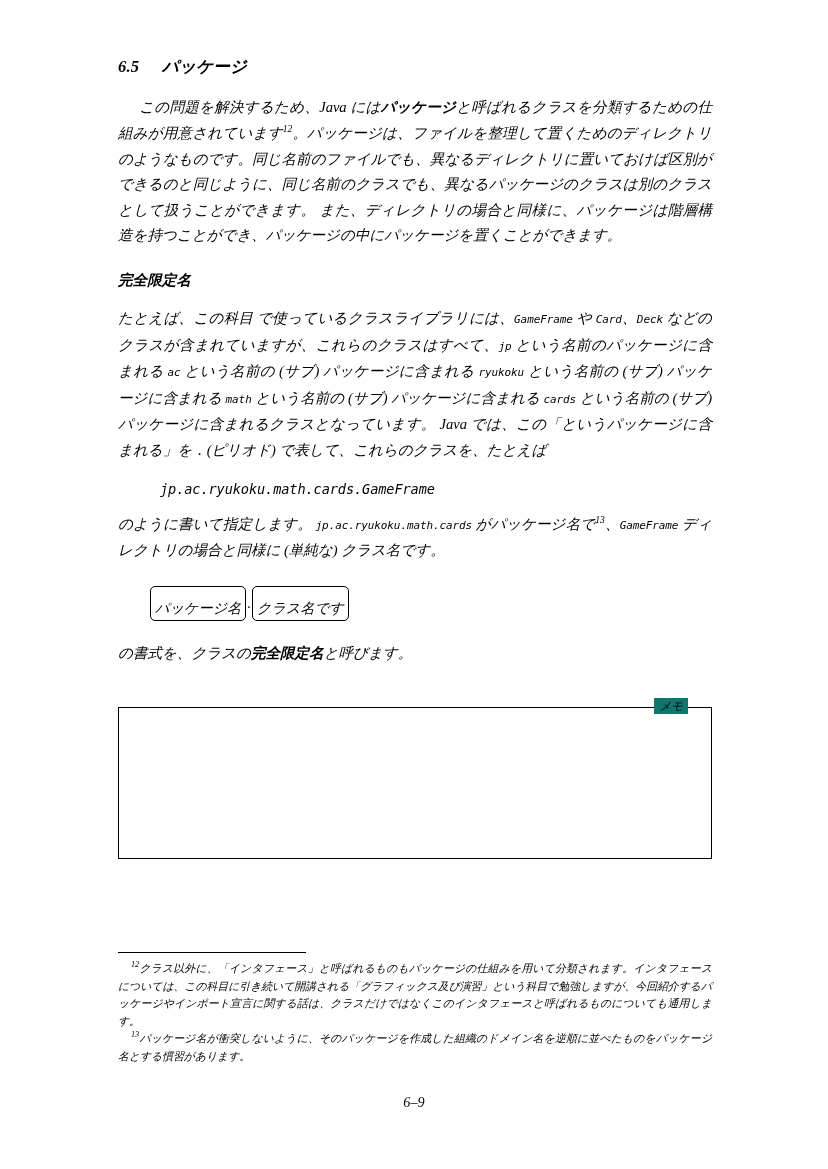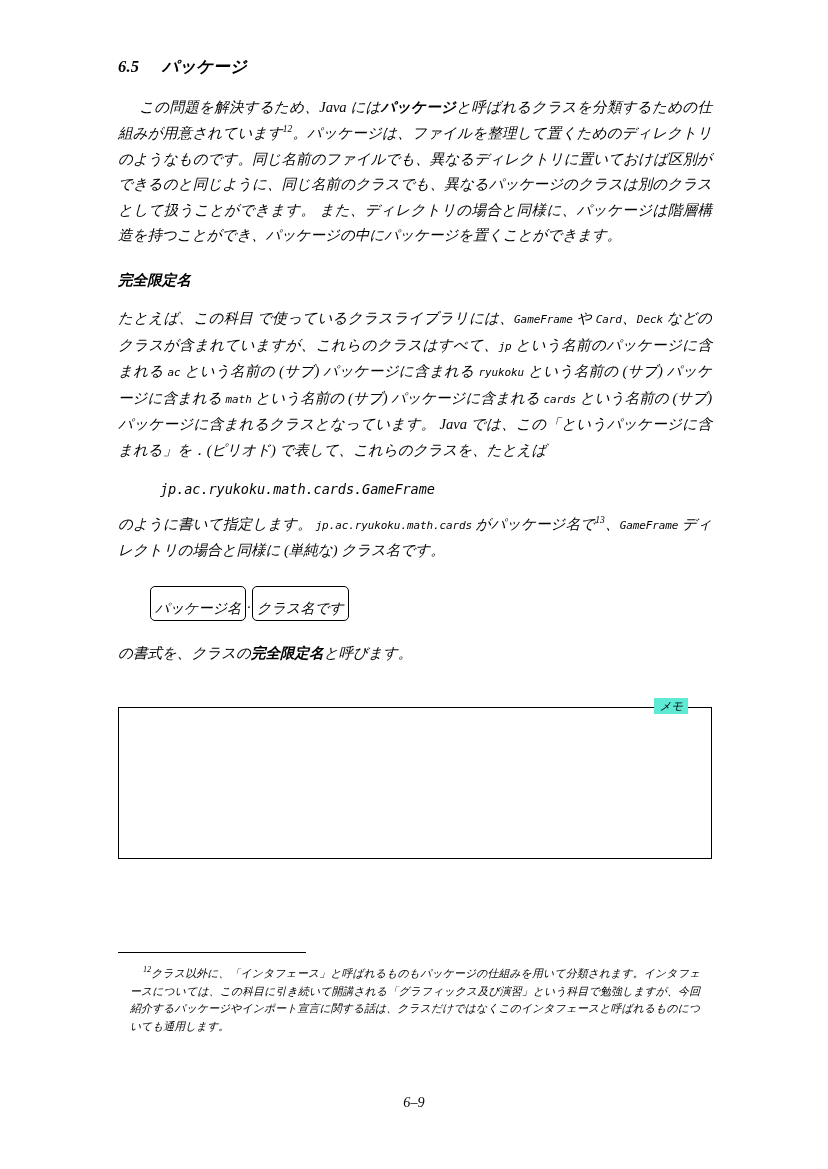--- a/index.html
+++ b/index.html
@@ -120,21 +120,21 @@
     right: 0;
     height: 152px;
     border: 1px solid #000;
     box-sizing: border-box;
     background: #ffffff;
   }
   .memo-label {
     position: absolute;
     right: 24px;
     top: 1px;
-    background: #5eead4;
+    background: #0f766e;
     padding: 0 5px;
     font-size: 11.5px;
     line-height: 16px;
     z-index: 2;
   }
 
   
   .footnote-area {
     position: absolute;
     left: 118px;
@@ -143,21 +143,21 @@
   }
   .footnote-rule {
     width: 188px;
     height: 0;
     border-top: 1px solid #000;
     margin: 0 0 7px 0;
   }
   p.footnote {
     font-size: 10.9px;
     line-height: 17.6px;
-    margin: 12px;
+    margin: 0;
     text-align: justify;
     text-justify: inter-character;
     text-indent: 1.2em;
     letter-spacing: -0.05px;
   }
   p.footnote sup {
     font-size: 8.2px;
     vertical-align: super;
     line-height: 0;
   }
@@ -201,17 +201,18 @@
     <div class="memo-wrap">
       <div class="memo-label">メモ</div>
       <div class="memo-box"></div>
     </div>
 
   </div>
 
   <div class="footnote-area">
     <div class="footnote-rule"></div>
     <p class="footnote"><sup>12</sup><span>クラス以外に、「インタフェース」と呼ばれるものもパッケージの仕組みを用いて分類されます。インタフェースについては、この科目に引き続いて開講される「グラフィックス及び演習」という科目で勉強しますが、今回紹介するパッケージやインポート宣言に関する話は、クラスだけではなくこのインタフェースと呼ばれるものについても通用します。</span></p>
+    <p class="footnote"><sup>13</sup><span>パッケージ名が衝突しないように、そのパッケージを作成した組織のドメイン名を逆順に並べたものをパッケージ名とする慣習があります。</span></p>
   </div>
 
   <div class="page-number">6–9</div>
 
 </div>
 
 </body></html>

